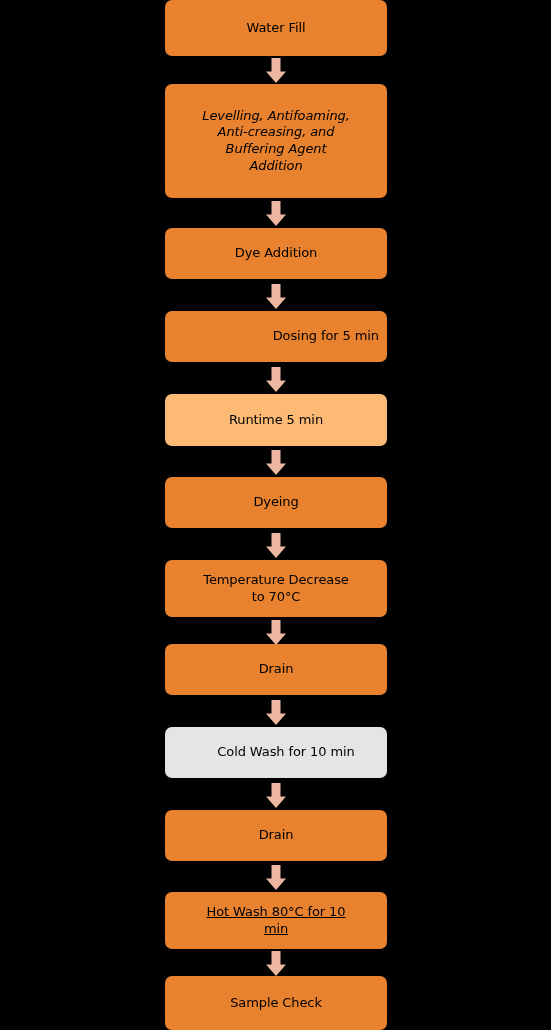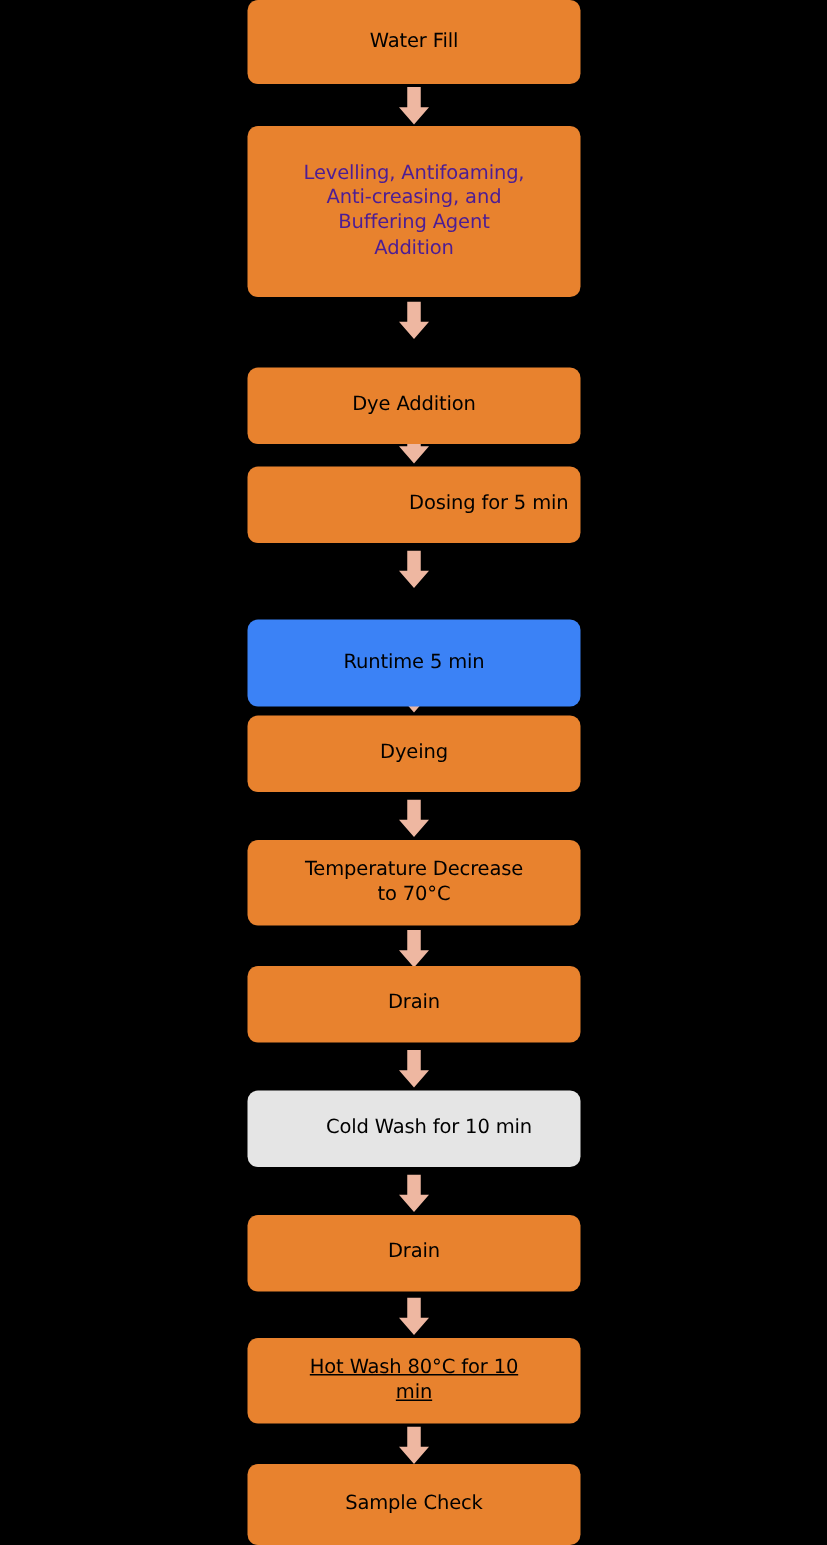--- a/index.html
+++ b/index.html
@@ -109,32 +109,32 @@
     </div>
     <div class="arrow" style="top: 951px;">
       <svg width="26" height="26" viewBox="0 0 26 26" aria-hidden="true">
         <polygon points="8.5,0 17.5,0 17.5,13.5 23,13.5 13,25 3,13.5 8.5,13.5" fill="#EEB7A1"></polygon>
       </svg>
     </div>
     <div class="node" style="top: 0px; height: 56px; background: rgb(232, 130, 46);">
       <div class="node-label" style="color: rgb(0, 0, 0);">Water Fill</div>
     </div>
     <div class="node" style="top: 84px; height: 114px; background: rgb(232, 130, 46);">
-      <div class="node-label" style="color: #4c1d95;">Levelling, Antifoaming,
+      <div class="node-label" style="color: #000000; font-style: italic;">Levelling, Antifoaming,
 Anti-creasing, and
 Buffering Agent
 Addition</div>
     </div>
-    <div class="node" style="top: 245px; height: 51px; background: rgb(232, 130, 46);">
+    <div class="node" style="top: 228px; height: 51px; background: rgb(232, 130, 46);">
       <div class="node-label" style="color: rgb(0, 0, 0);">Dye Addition</div>
     </div>
     <div class="node" style="top: 311px; height: 51px; background: rgb(232, 130, 46); justify-content: flex-end;">
       <div class="node-label" style="color: rgb(0, 0, 0);">Dosing for 5 min</div>
     </div>
-    <div class="node" style="top: 394px; height: 58px; background: #3b82f6; margin-top: 19px;">
+    <div class="node" style="top: 394px; height: 52px; background: #fdba74;">
       <div class="node-label" style="color: rgb(0, 0, 0);">Runtime 5 min</div>
     </div>
     <div class="node" style="top: 477px; height: 51px; background: rgb(232, 130, 46);">
       <div class="node-label" style="color: rgb(0, 0, 0);">Dyeing</div>
     </div>
     <div class="node" style="top: 560px; height: 57px; background: rgb(232, 130, 46);">
       <div class="node-label" style="color: rgb(0, 0, 0);">Temperature Decrease
 to 70°C</div>
     </div>
     <div class="node" style="top: 644px; height: 51px; background: rgb(232, 130, 46);">

